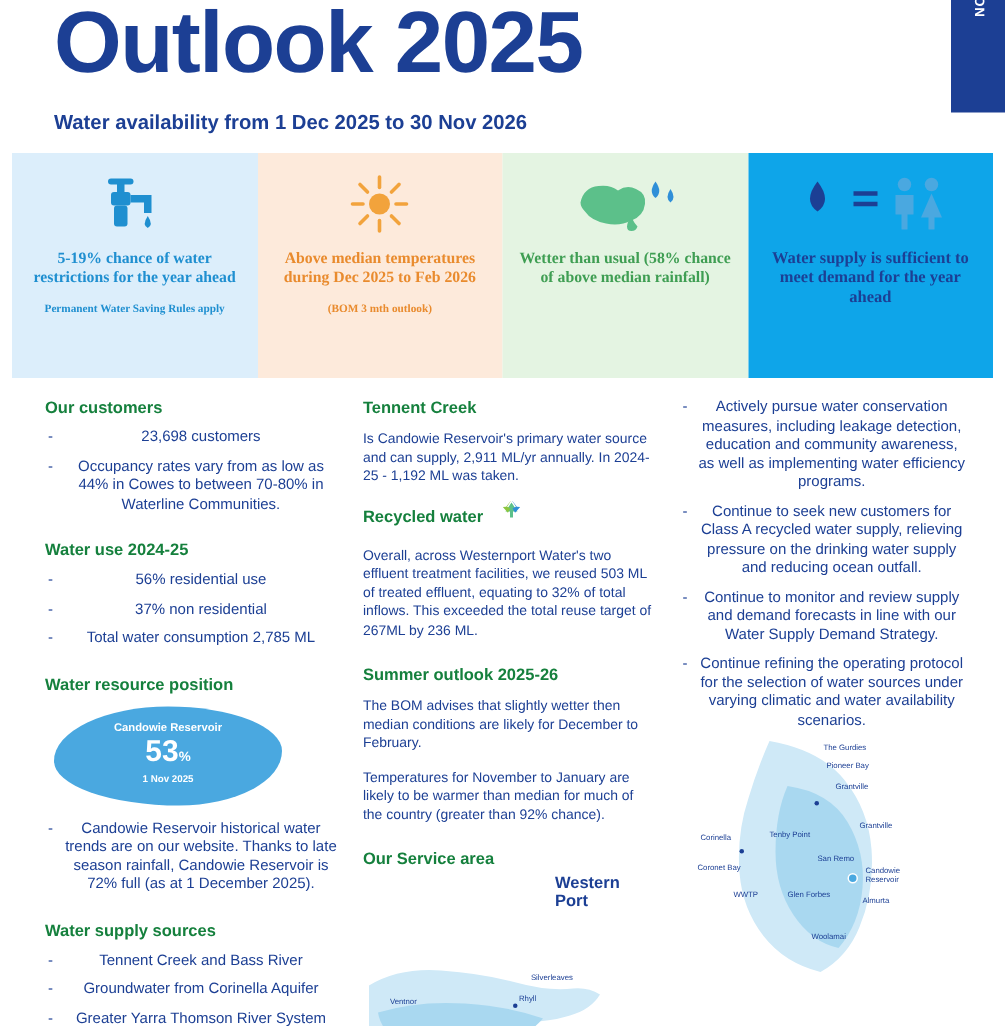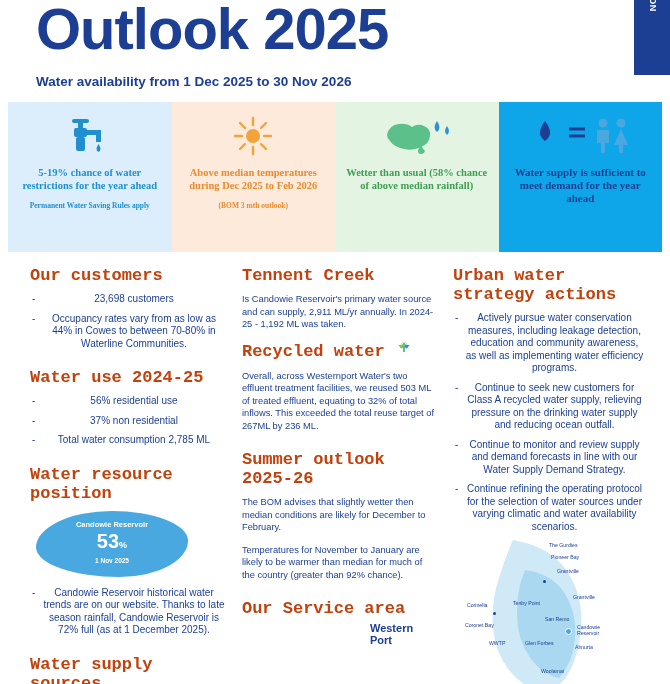--- a/index.html
+++ b/index.html
@@ -100,25 +100,24 @@
     display: flex;
     gap: 16px;
     padding: 14px 26px 0 30px;
   }
   .col { width: 33.33%; }
   .col-1 { width: 200px; }
   .col-2 { width: 195px; }
   .col-3 { width: 195px; }
 
   h3.sec {
-    font-size: 17px;
-    font-weight: bold;
-    color: #c2410c;
+    font-size: 11px;
+    font-weight: bold;
+    color: #15803d;
     margin: 0 0 8px 0;
-    font-family: Liberation Mono, monospace;
   }
   h3.sec.gap { margin-top: 18px; }
   ul.dash {
     margin: 0;
     padding: 0;
     list-style: none;
   }
   ul.dash li {
     font-size: 10px;
     line-height: 12.5px;
@@ -333,21 +332,20 @@
       
       
       
       
       
       <div class="dot" style="left:100px; top:82px;"></div>
     </div>
   </div>
 
   <div class="col col-3">
-    <h3 class="sec">Urban water strategy actions</h3>
     <ul class="dash">
       <li>Actively pursue water conservation measures, including leakage detection, education and community awareness, as well as implementing water efficiency programs.</li>
       <li>Continue to seek new customers for Class A recycled water supply, relieving pressure on the drinking water supply and reducing ocean outfall.</li>
       <li>Continue to monitor and review supply and demand forecasts in line with our Water Supply Demand Strategy.</li>
       <li>Continue refining the operating protocol for the selection of water sources under varying climatic and water availability scenarios.</li>
     </ul>
 
     <div class="map-wrap" style="height:160px">
       <svg width="190" height="160" viewBox="0 0 190 160">
         <path d="M60 0 q34 6 50 26 q16 20 18 46 q2 28 -8 52 q-8 20 -26 30 q-24 -6 -38 -24 q-14 -18 -16 -42 q-2 -26 6 -50 q6 -20 14 -38z" fill="#cfe9f7"></path>

